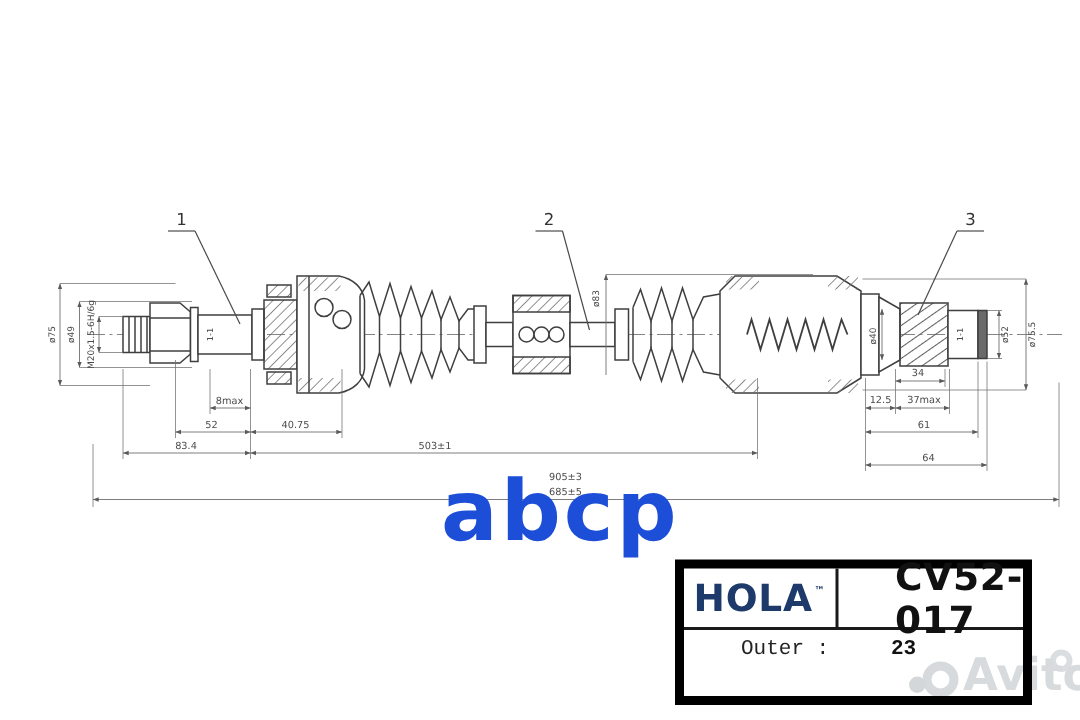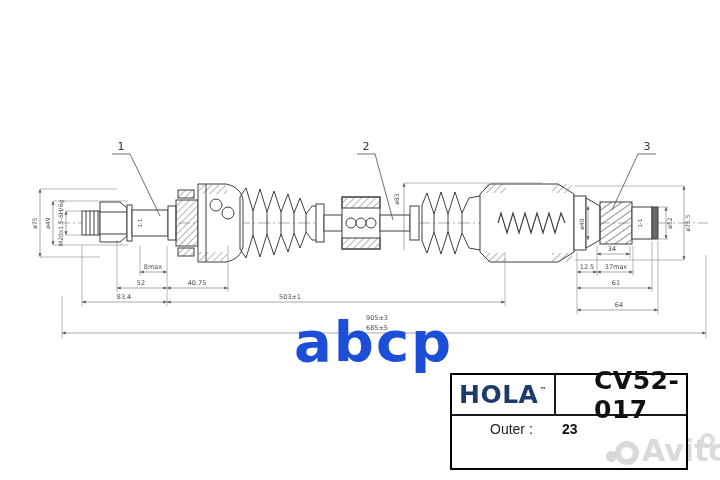--- a/index.html
+++ b/index.html
@@ -16,35 +16,35 @@
   .wm-avito{position:absolute;left:0;top:0;width:720px;height:480px;z-index:2;pointer-events:none;}
   .av-ring1{position:absolute;left:615px;top:441px;width:12px;height:12px;
             border:6px solid #d7dadc;border-radius:50%;}
   .av-dot{position:absolute;left:606px;top:451px;width:11px;height:11px;
           background:#d4d7d9;border-radius:50%;}
   .av-ring2{position:absolute;left:700px;top:433px;width:7px;height:7px;
             border:4px solid #dbdee0;border-radius:50%;}
   .av-text{position:absolute;left:642px;top:436px;font-family:"DejaVu Sans", sans-serif;
            font-weight:700;font-size:30px;color:#d8dbdd;line-height:1;}
   .info-box{position:absolute;left:450px;top:373px;width:238px;height:97px;z-index:3;
-            border:2px solid #000000;background:transparent;box-sizing:border-box;}
+            border:6px solid #000000;background:transparent;box-sizing:border-box;}
   .ib-header{display:flex;height:41px;border-bottom:2px solid #1a1a1a;box-sizing:border-box;}
   .ib-brand{width:104px;border-right:2px solid #1a1a1a;box-sizing:border-box;
             display:flex;align-items:center;justify-content:center;
             font-family:"DejaVu Sans", sans-serif;font-weight:700;font-size:25px;
             color:#1d3a6b;letter-spacing:0.5px;}
   .ib-brand sup{font-size:7px;margin-left:1px;margin-top:-10px;}
   .ib-part{flex:1;display:flex;align-items:center;justify-content:center;
            font-family:"DejaVu Sans", sans-serif;font-weight:700;font-size:25px;color:#111;
            letter-spacing:0.5px;margin-left:38px;}
-  .ib-body{padding:4px 4px 0 38px;}
+  .ib-body{padding:4px 4px 0 38px;font-family:Liberation Mono, monospace;}
   .ib-row{display:flex;height:18px;align-items:center;
           font-size:14px;color:#222;}
   .ib-label{width:72px;}
-  .ib-value{font-weight:700;color:#111;}
+  .ib-value{font-weight:700;color:#111;margin-left:28px;}
 </style>
 </head>
 <body>
 
 <div class="stage">
 
   <svg class="drawing" width="720" height="480" viewBox="0 0 720 480">
     <defs>
       <pattern id="h1" patternUnits="userSpaceOnUse" width="5" height="5" patternTransform="rotate(45)">
         <line x1="0" y1="0" x2="0" y2="5" stroke="#6a6a6a" stroke-width="1"></line>

